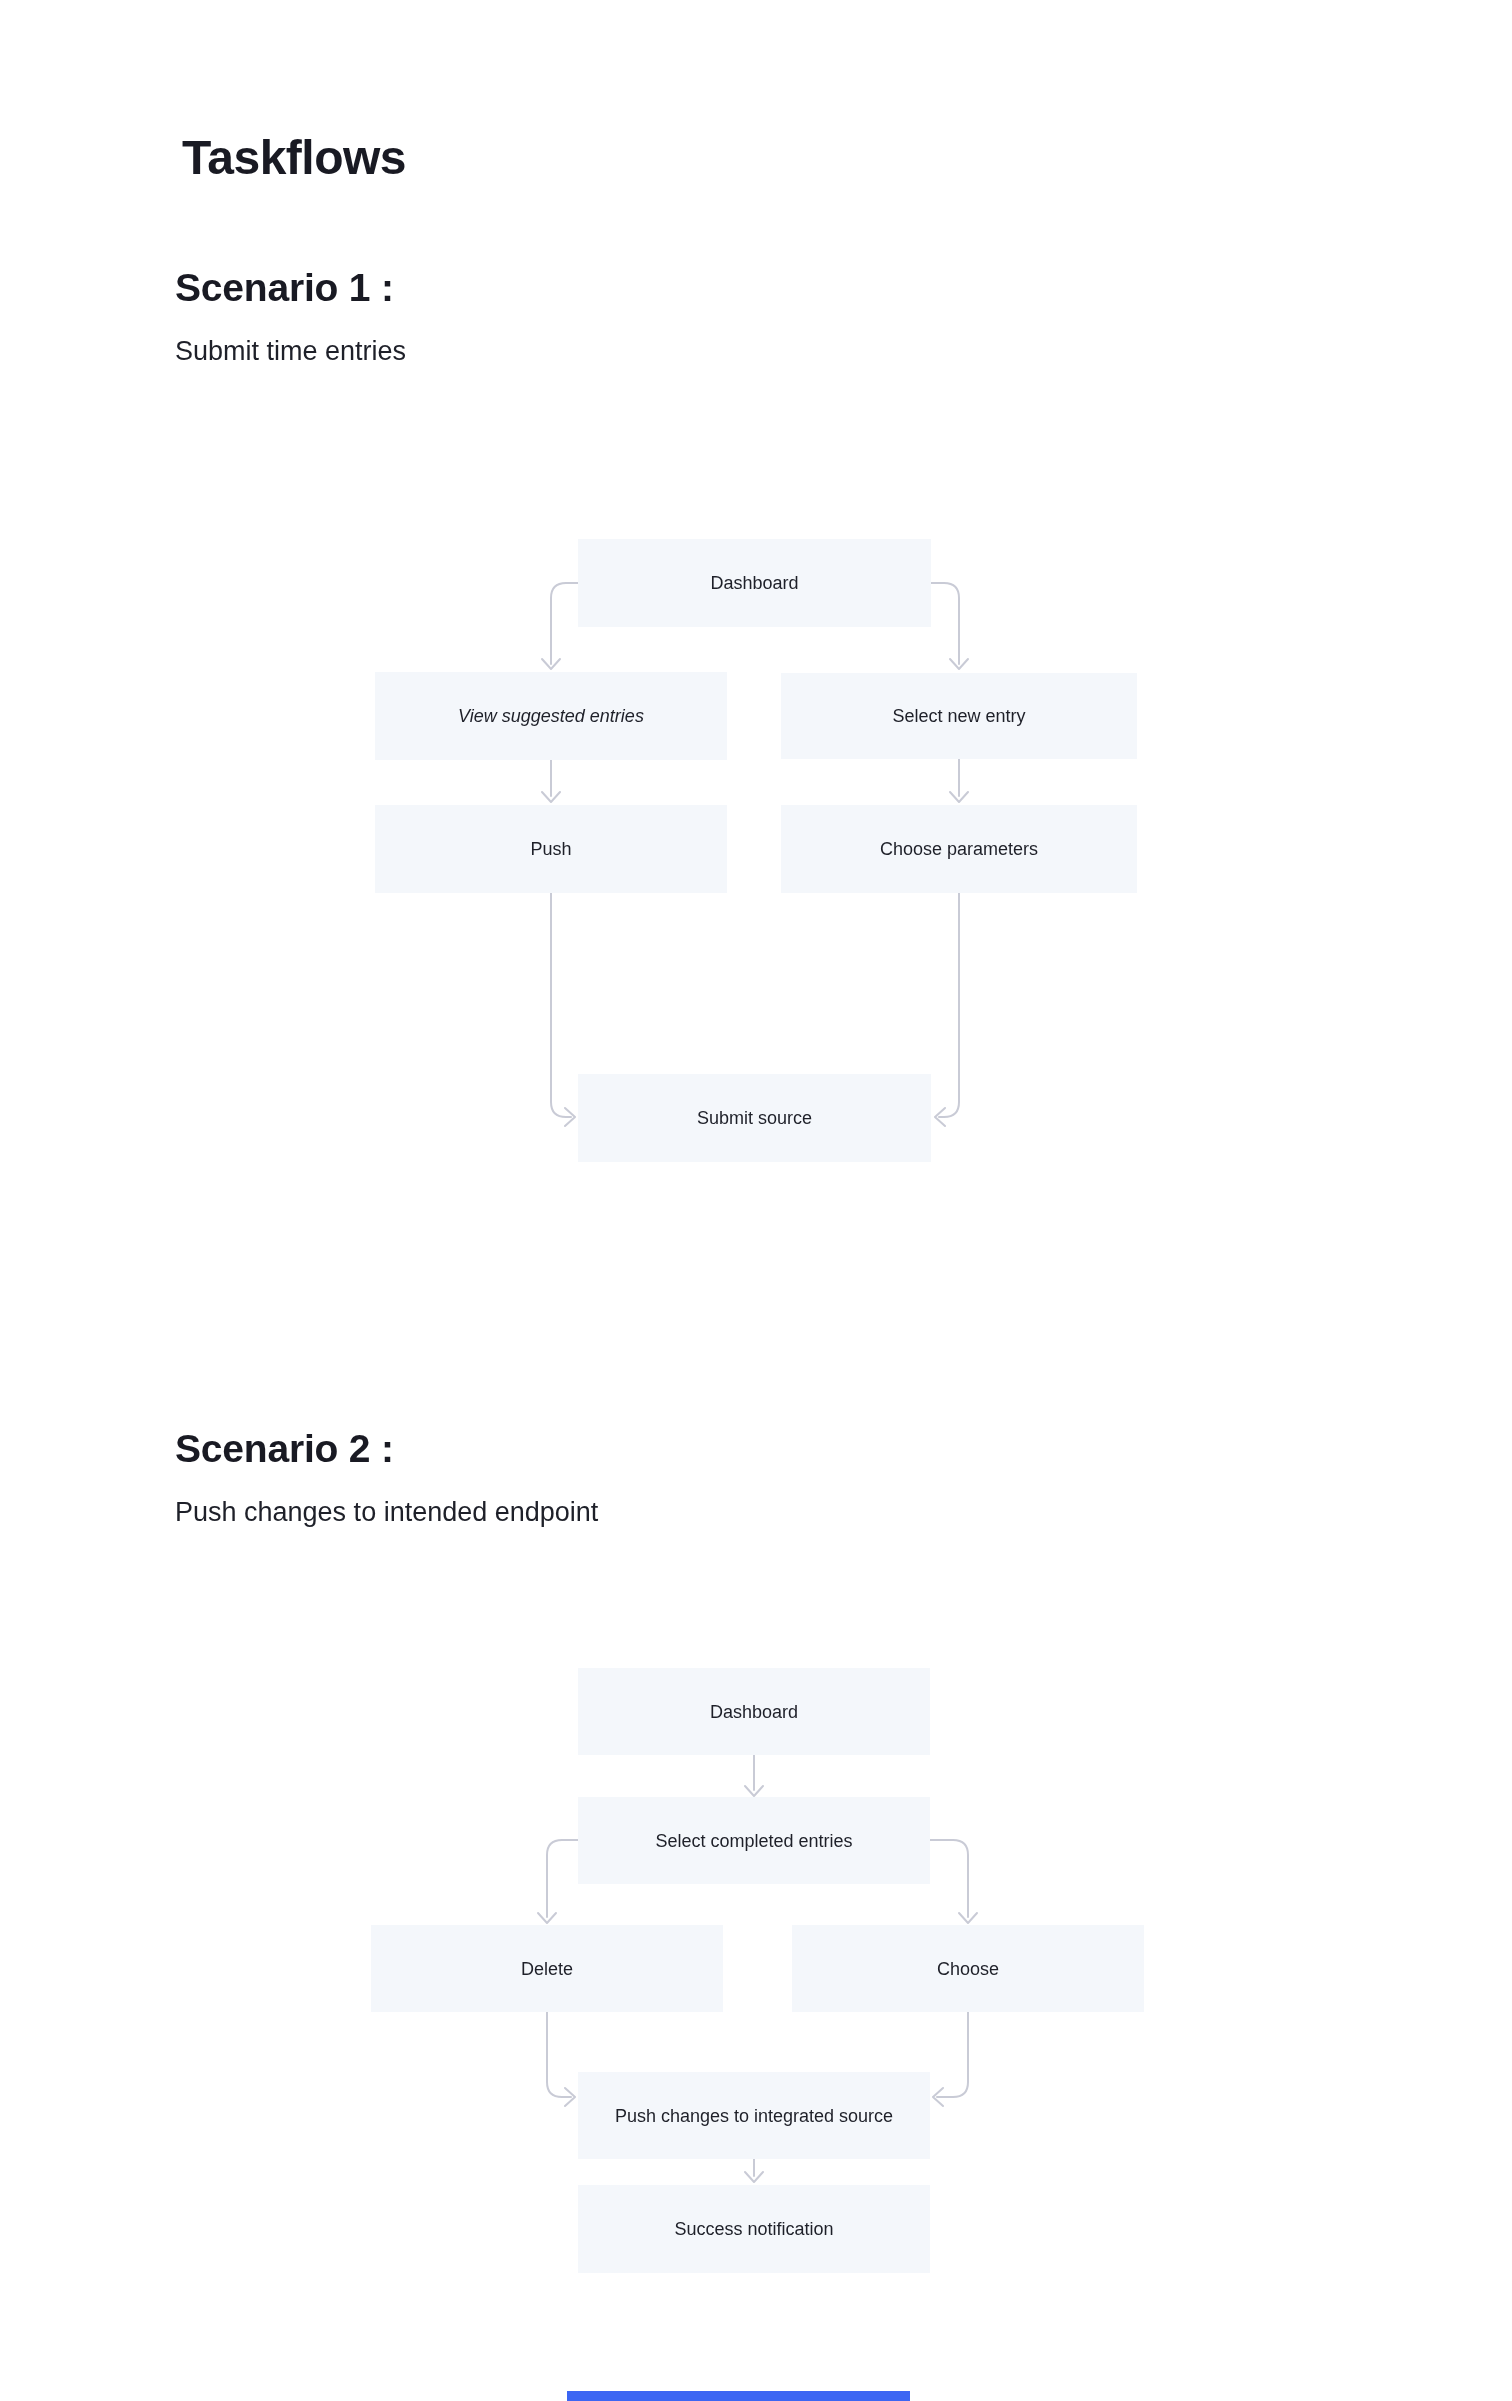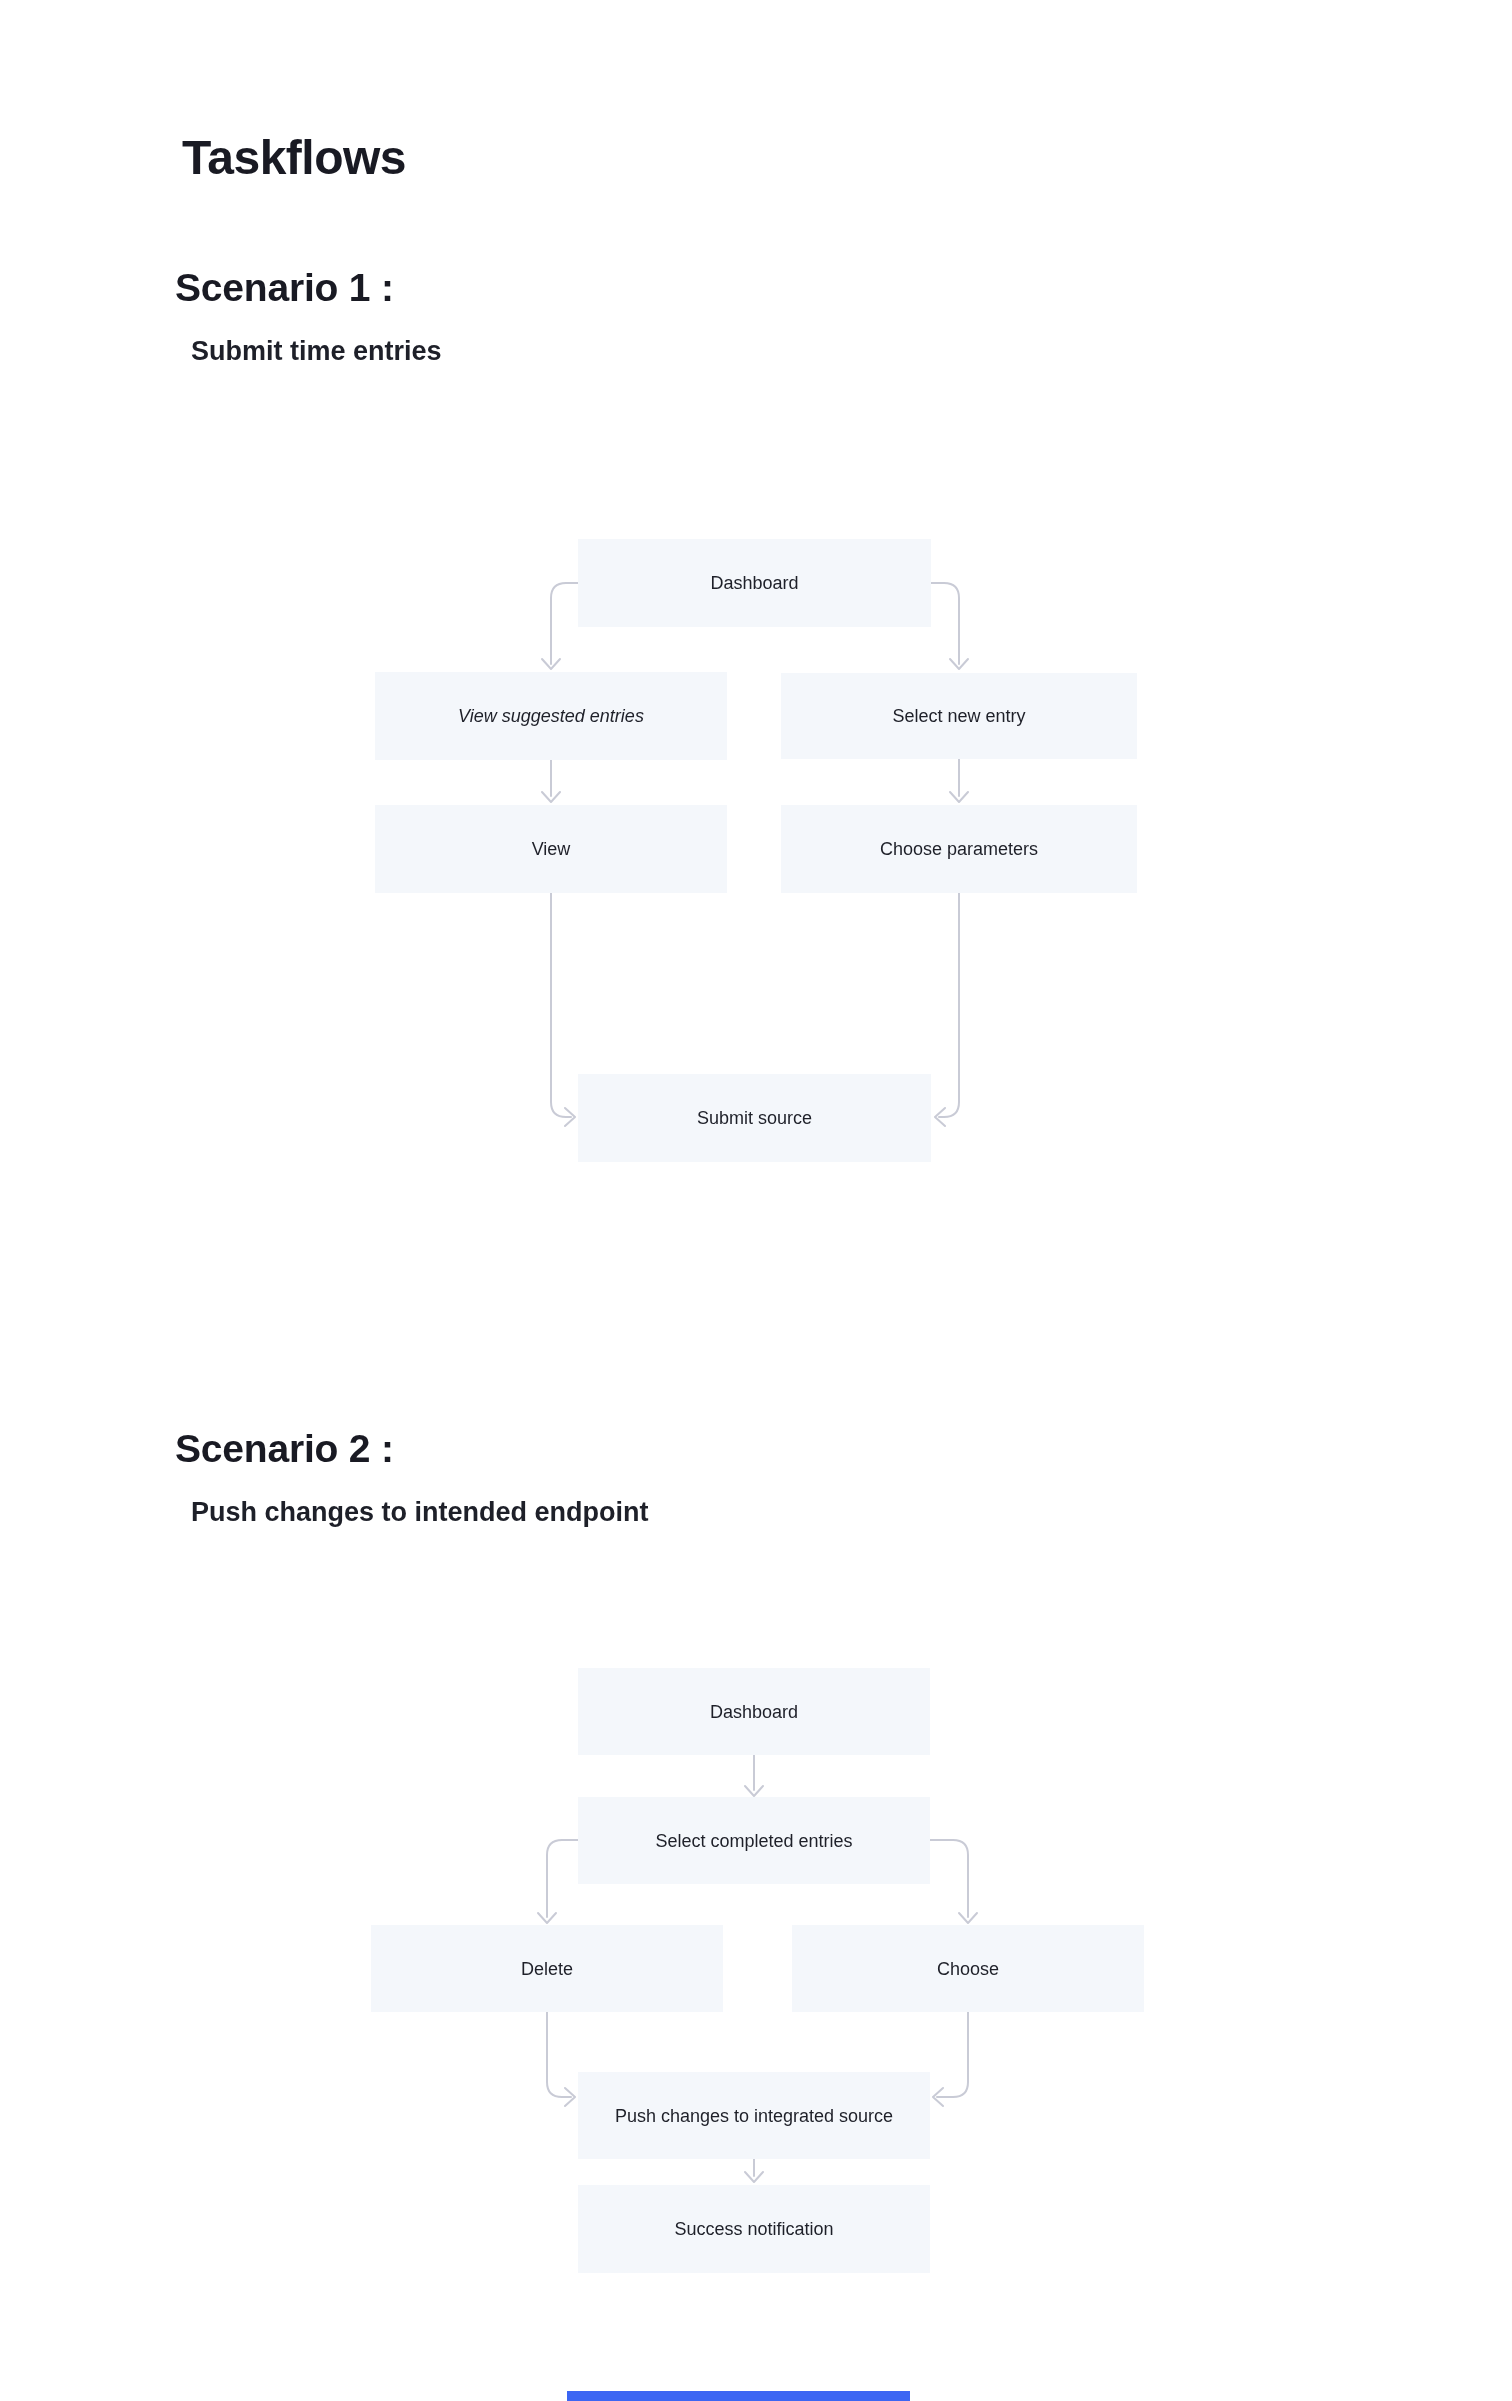--- a/index.html
+++ b/index.html
@@ -20,23 +20,22 @@
   .page-title{
     left:182px;top:130px;
     font-size:48px;font-weight:700;letter-spacing:-0.5px;
     color:var(--heading-text);
   }
   .scenario-heading{
     font-size:39px;font-weight:700;letter-spacing:-0.2px;
     color:var(--heading-text);
   }
   .scenario-subtitle{
-    font-size:27px;font-weight:700;
+    font-size:27px;font-weight:400;
     color:var(--node-text);
-    margin-left:16px;
   }
   .node{
     position:absolute;
     background:var(--node-fill);
     color:var(--node-text);
     display:flex;align-items:center;justify-content:center;
     text-align:center;
     font-size:18px;font-weight:400;
     line-height:44px;
     padding:0 10px;
@@ -81,21 +80,21 @@
   <path d="M578 1840 L562 1840 Q547 1840 547 1855 L547 1917 M538 1913 L547 1923 L556 1913"></path>
   <path d="M930 1840 L953 1840 Q968 1840 968 1855 L968 1917 M959 1913 L968 1923 L977 1913"></path>
   <path d="M547 2012 L547 2082 Q547 2097 562 2097 L571 2097 M565 2088 L575 2097 L565 2106"></path>
   <path d="M968 2012 L968 2082 Q968 2097 953 2097 L937 2097 M943 2088 L933 2097 L943 2106"></path>
   <path d="M754 2140 L754 2176 M745 2172 L754 2182 L763 2172"></path>
 </svg>
 
 <div class="node" style="left:578px;top:539px;width:353px;height:88px;">Dashboard</div>
 <div class="node" style="left:375px;top:672px;width:352px;height:88px;font-style:italic;">View suggested entries</div>
 <div class="node" style="left:781px;top:673px;width:356px;height:86px;">Select new entry</div>
-<div class="node" style="left:375px;top:805px;width:352px;height:88px;">View</div>
+<div class="node" style="left:375px;top:805px;width:352px;height:88px;">Push</div>
 <div class="node" style="left:781px;top:805px;width:356px;height:88px;">Choose parameters</div>
 <div class="node" style="left:578px;top:1074px;width:353px;height:88px;">Submit source</div>
 
 <div class="node" style="left:578px;top:1668px;width:352px;height:87px;">Dashboard</div>
 <div class="node" style="left:578px;top:1797px;width:352px;height:87px;">Select completed entries</div>
 <div class="node" style="left:371px;top:1925px;width:352px;height:87px;">Delete</div>
 <div class="node" style="left:792px;top:1925px;width:352px;height:87px;">Choose</div>
 <div class="node" style="left:578px;top:2053px;width:352px;height:87px;margin-top:19px;">Push changes to integrated source</div>
 <div class="node" style="left:578px;top:2185px;width:352px;height:88px;">Success notification</div>
 

